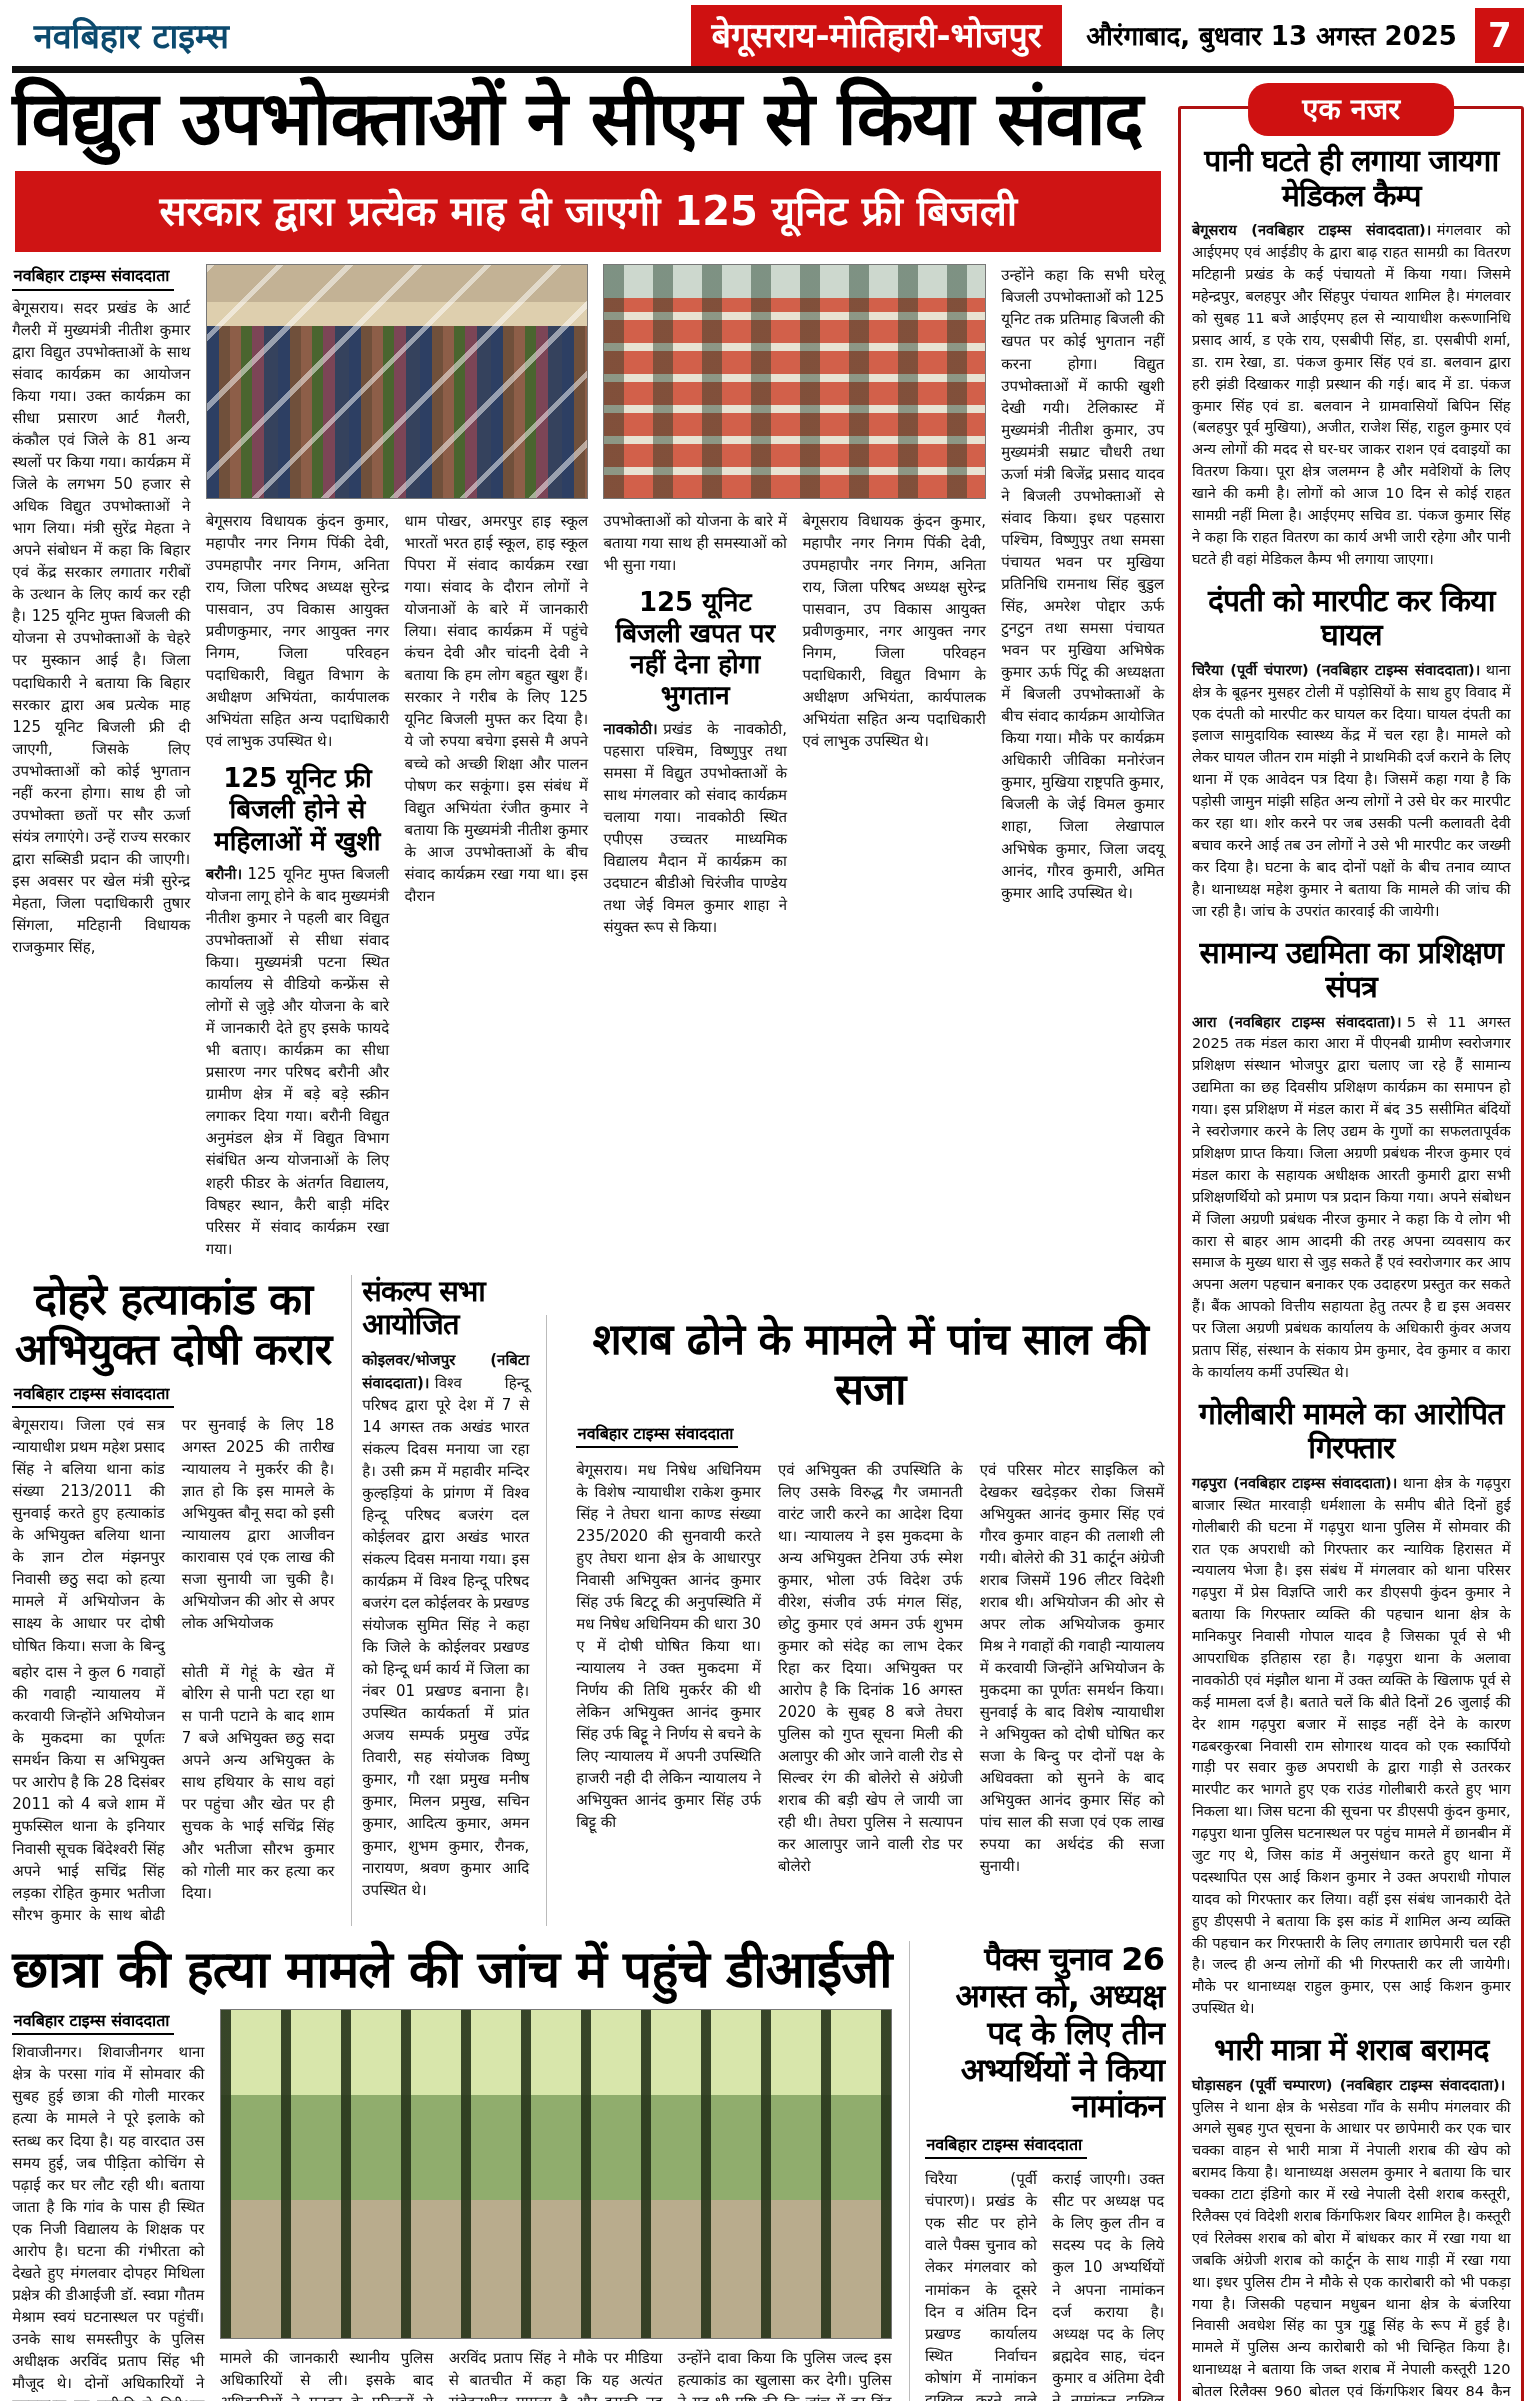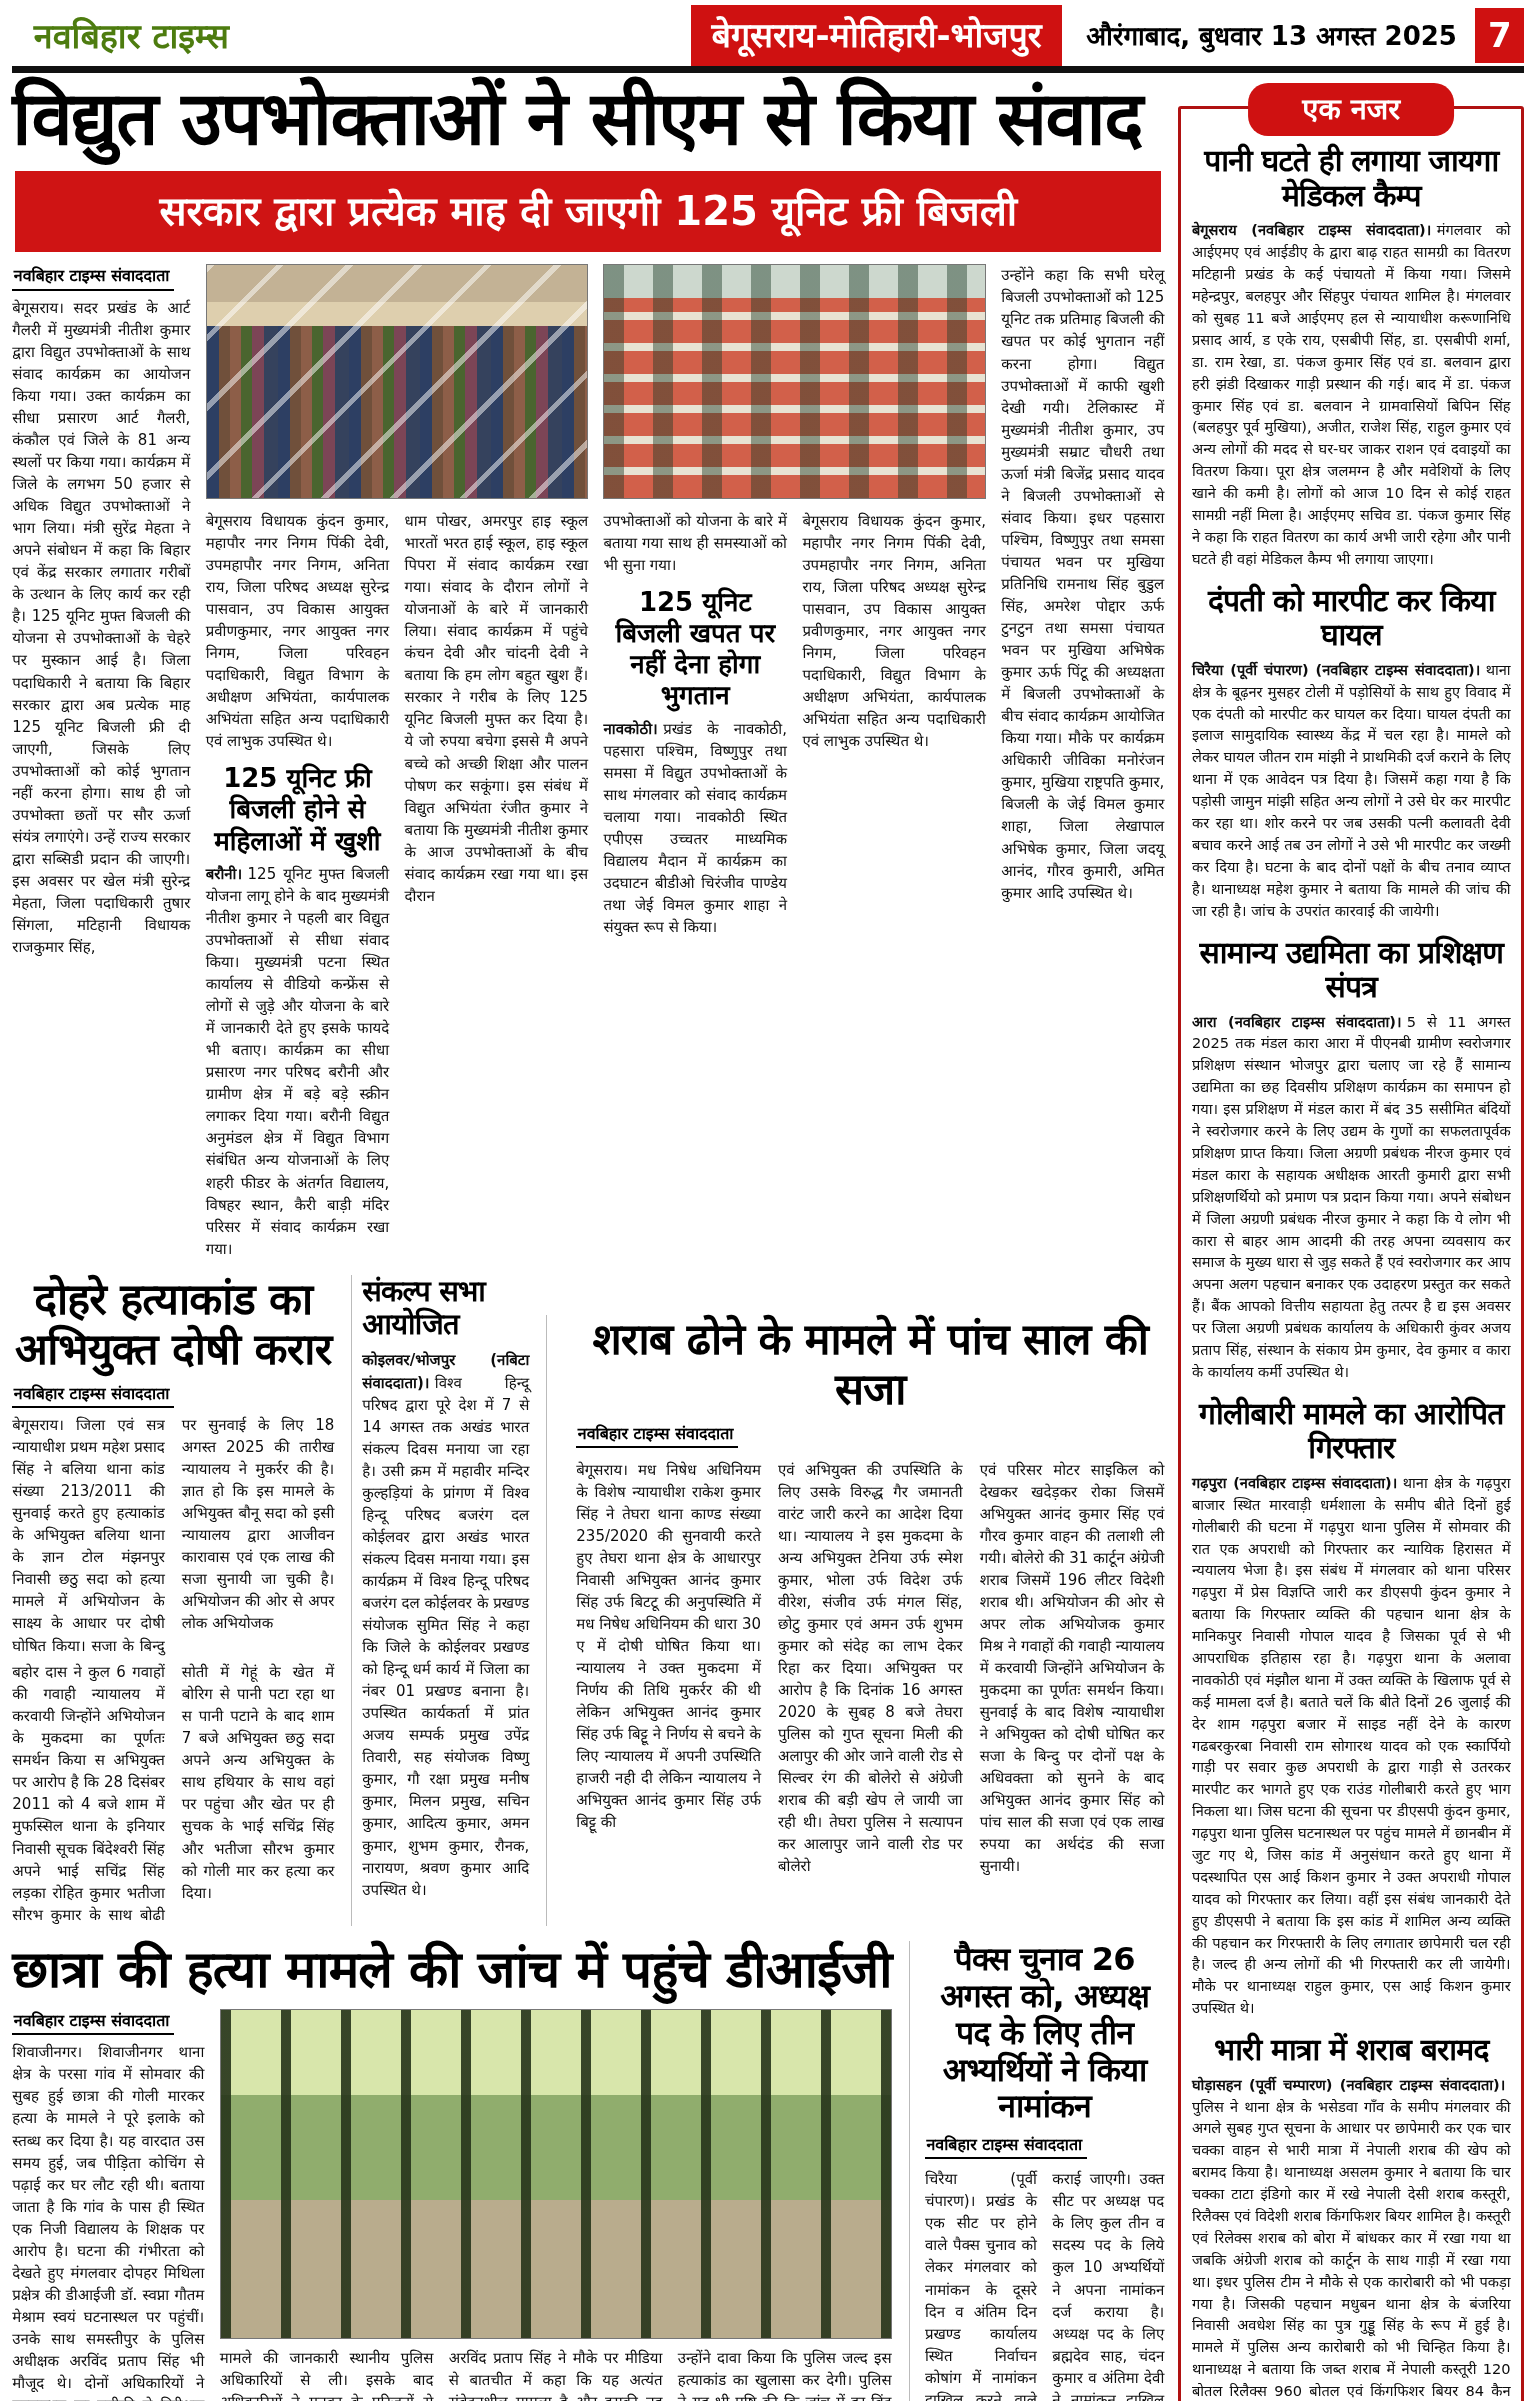--- a/index.html
+++ b/index.html
@@ -2,21 +2,21 @@
 <html lang="hi" style="font-size:12.3px"><head>
 <meta charset="utf-8">
 <style>
   * { margin:0; padding:0; box-sizing:border-box; }
   html,body { background:#e9e9e9; }
   body { font-family:"DejaVu Sans", sans-serif; }
   .page { position:relative; width:1535px; min-height:2401px; margin:0 auto; background:#ffffff; padding:7.7px 10.7px 6.1px 12.3px; overflow:hidden; }
 
   
   .topbar { display:flex; align-items:center; gap:18.4px; height:55px; }
-  .masthead { color:#4d7c0f; font-size:34px; font-weight:800; padding-left:21.5px; white-space:nowrap; }
+  .masthead { color:#0c4a6e; font-size:34px; font-weight:800; padding-left:21.5px; white-space:nowrap; }
   .edition-box { background:#cf1111; color:#fff; font-size:34px; font-weight:800; padding:6.1px 20px 9.2px; margin-left:auto; white-space:nowrap; }
   .date-line { font-size:26px; font-weight:800; color:#000000; white-space:nowrap; margin-left:6.1px; }
   .page-num { background:#cf1111; color:#fff; font-size:34px; font-weight:800; width:49px; height:55px; display:flex; align-items:center; justify-content:center; }
   .top-rule { height:7px; background:#111; margin:3.1px 0 4.6px; }
 
   
   .content { display:flex; gap:14px; }
   .main-col { width:1152px; flex:0 0 1152px; }
   .sidebar-wrap { flex:1; }
 
@@ -48,21 +48,21 @@
     background-color:#d2604a; }
   .ph-forest { background-image:
       repeating-linear-gradient(90deg, rgba(38,52,26,.9) 0 10px, rgba(38,52,26,0) 10px 60px),
       linear-gradient(180deg, #d8e6ab 0 26%, #90ad6d 26% 58%, #b9ac8d 58% 100%); }
 
   
   .band { display:flex; gap:17px; margin-top:15.4px; }
   .vsep { border-left:0.8px solid #bbb; }
   .cols2 { column-count:2; column-gap:17px; }
   .mt6 { margin-top:4.6px; } .mt10 { margin-top:7.7px; }
-  .center { text-align:center; }
+  .center { text-align:right; }
 
   
   .sidebar { border:3.1px solid #b01212; border-radius:3.1px; padding:35px 10.7px 12.3px; position:relative; margin-top:29px; }
   .sb-tab { position:absolute; top:-26px; left:50%; transform:translateX(-50%); background:#cf1111; color:#fff; font-size:29px; font-weight:800; padding:4.6px 54px 9.2px; border-radius:20px; white-space:nowrap; }
   .sb-art { margin-bottom:14px; }
   .sb-h { font-size:30px; font-weight:800; text-align:center; line-height:1.15; letter-spacing:-0.8px; margin-bottom:6.1px; }
   .sb-b { text-align:justify; font-size:14.6px; line-height:1.5; color:#0d0d0d; }
 </style>
 </head>
 <body>

